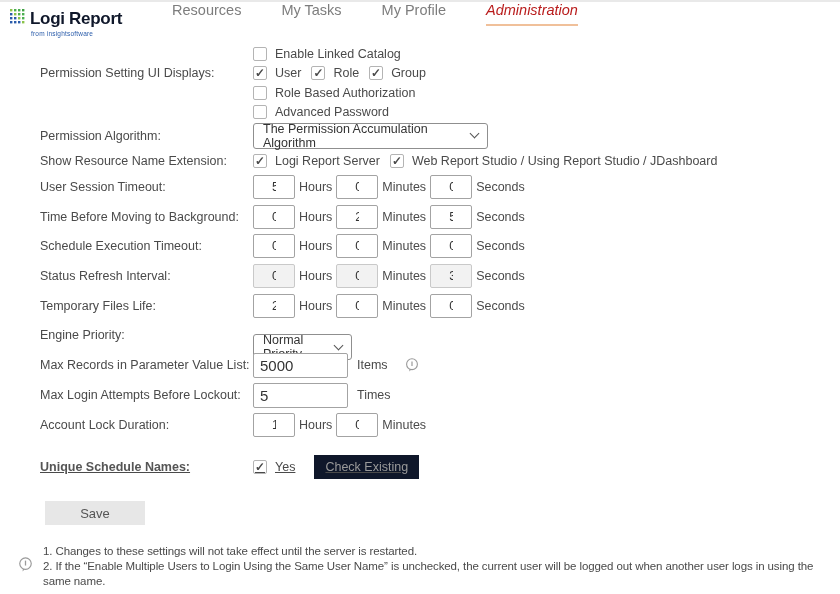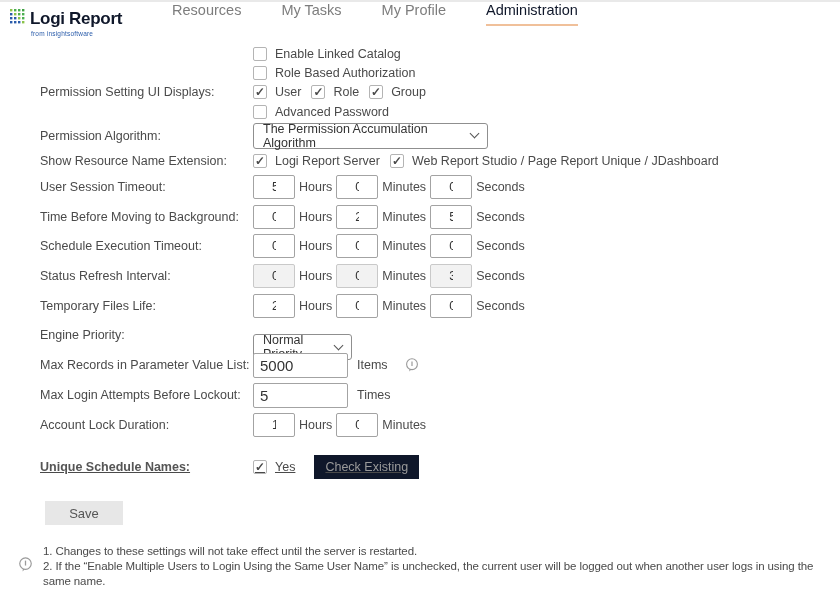--- a/index.html
+++ b/index.html
@@ -8,21 +8,21 @@
   body { border-top:2px solid #e9e9e9; }
 
   
   .header { height:42px; display:flex; align-items:flex-start; }
   .logo { margin:6px 0 0 10px; cursor:pointer; }
   .logo-top { display:flex; align-items:center; }
   .logo-name { color:#0f172a; font-size:17px; font-weight:bold; letter-spacing:-0.3px; margin-left:3px; }
   .logo-tag { color:#2a5caa; font-size:6.5px; margin:1px 0 0 21px; letter-spacing:0.2px; }
   .nav { display:flex; gap:40px; margin-left:50px; padding-top:0;justify-content:flex-end; }
   .nav-item { font-size:14.5px; color:#7d7d7d; padding-bottom:6px; cursor:pointer; border-bottom:2px solid transparent; }
-  .nav-item.active { color:#0f172a; border-bottom:2px solid #f0c09a; }
+  .nav-item.active { color:#b91c1c; border-bottom:2px solid #f0c09a;font-style:italic; }
 
   
   .form { padding-left:40px; }
   .row { display:flex; align-items:center; }
   .h19 { height:19px; } .h20 { height:20px; } .h22 { height:22px; }
   .h29 { height:29px; } .h30 { height:30px; }
   .lbl { width:213px; flex:0 0 213px; font-size:12.5px; color:#4a4a4a; white-space:nowrap; }
   .cb { width:14px; height:14px; border:1px solid #b4b4b4; border-radius:2px; background:#fff;
         display:inline-flex; align-items:center; justify-content:center; flex:0 0 14px;
         font-size:12px; font-weight:bold; color:#4a4a4a; line-height:1; cursor:pointer; }
@@ -40,21 +40,21 @@
   .tin.disabled { background:#f2f2f2; border-color:#c9c9c9; }
   .unit { font-size:12.5px; color:#4a4a4a; margin:0 4px; }
   .win { width:95px; height:25px; border:1px solid #a3a3a3; border-radius:2px; background:#fff;
         font-size:15px; color:#333; padding:0 6px; font-family:"Liberation Sans",sans-serif; }
   .unit2 { font-size:12.5px; margin-left:9px; }
   .note-ic { margin-left:17px; display:inline-flex; }
   .bold-lbl { font-weight:bold; color:#555; font-size:12.5px; }
   .btn-gray { background:#0f172a; border:none; color:#9a9a9a; font-size:12.5px;
         padding:5px 11px; margin-left:19px; cursor:pointer; font-family:"Liberation Sans",sans-serif; }
   .save-row { margin-top:20px; padding-left:45px; }
-  .btn-save { background:#e7e7e7; border:none; color:#555; font-size:13px; width:78px; height:24px;
+  .btn-save { background:#e7e7e7; border:none; color:#555; font-size:13px; width:100px; height:24px;
         cursor:pointer; font-family:"Liberation Sans",sans-serif; }
 
   
   .footer { display:flex; margin-top:19px; padding-left:18px;align-items:center; }
   .foot-text { margin-left:10px; font-size:11.5px; color:#4a4a4a; line-height:15px; letter-spacing:-0.1px; }
   .mt14 { margin-top:14px; }
 </style>
 </head>
 <body>
 
@@ -96,56 +96,56 @@
 </div>
 
 <div class="form">
 
   <div class="row h19">
     <div class="lbl"></div>
     <span class="cb"></span>
     <span class="cb-label">Enable Linked Catalog</span>
   </div>
 
-  <div class="row h19">
-    <div class="lbl"></div>
-    <span class="cb"></span>
-    <span class="cb-label">Role Based Authorization</span>
-  </div>
-
   <div class="row h20">
     <div class="lbl">Permission Setting UI Displays:</div>
     <span class="cb checked"></span>
     <span class="cb-label">User</span>
     <span class="cb cb-gap checked"></span>
     <span class="cb-label">Role</span>
     <span class="cb cb-gap checked"></span>
     <span class="cb-label">Group</span>
   </div>
 
   <div class="row h19">
     <div class="lbl"></div>
     <span class="cb"></span>
+    <span class="cb-label">Role Based Authorization</span>
+  </div>
+
+  <div class="row h19">
+    <div class="lbl"></div>
+    <span class="cb"></span>
     <span class="cb-label">Advanced Password</span>
   </div>
 
   <div class="row h29">
     <div class="lbl">Permission Algorithm:</div>
     <div class="selectbox sel-wide">
       <span>The Permission Accumulation Algorithm</span>
       <span class="chev"></span>
     </div>
   </div>
 
   <div class="row h22">
     <div class="lbl">Show Resource Name Extension:</div>
     <span class="cb checked"></span>
     <span class="cb-label">Logi Report Server</span>
     <span class="cb cb-gap checked"></span>
-    <span class="cb-label">Web Report Studio / Page Report Unique / JDashboard</span>
+    <span class="cb-label">Web Report Studio / Using Report Studio / JDashboard</span>
   </div>
 
   <div class="row h30">
     <div class="lbl">User Session Timeout:</div>
     <input class="tin" value="500" style="">
     <span class="unit">Hours</span>
     <input class="tin" value="0" style="">
     <span class="unit">Minutes</span>
     <input class="tin" value="0" style="">
     <span class="unit">Seconds</span>

